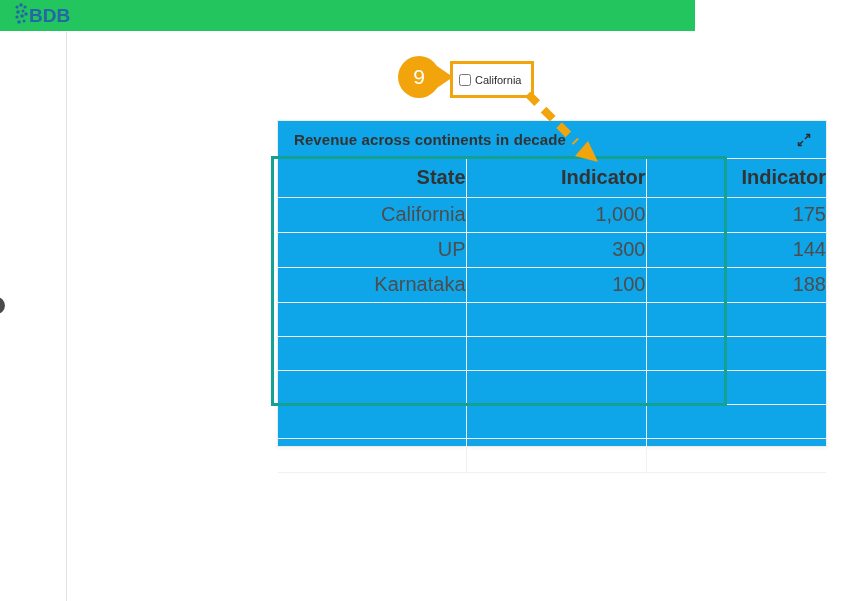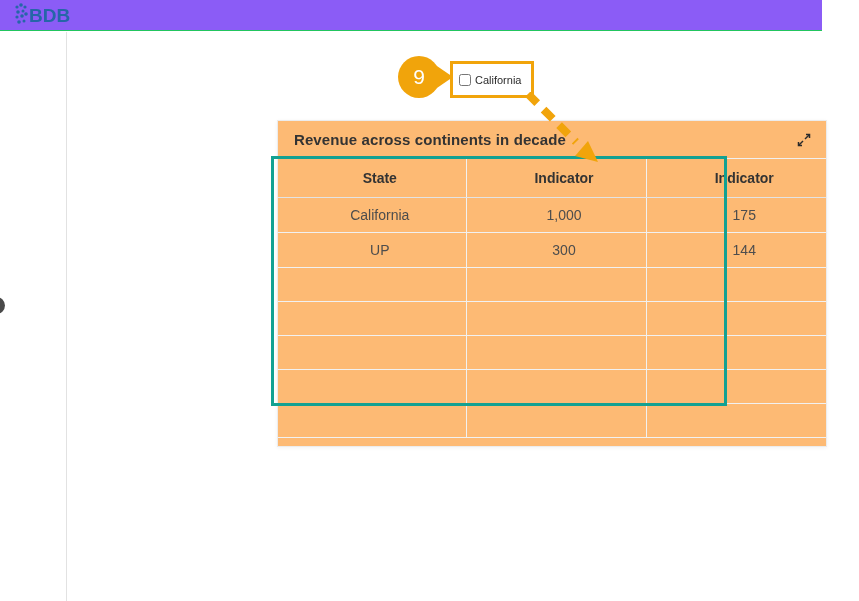--- a/index.html
+++ b/index.html
@@ -7,23 +7,23 @@
     width: 859px; height: 601px;
     background: #ffffff;
     font-family: "Liberation Sans", sans-serif;
     overflow: hidden;
     position: relative;
   }
 
   
   .top-header {
     position: absolute; left: 0; top: 0;
-    width: 822px; height: 31px;
-    background: #8b5cf6;
-    border-bottom: 1px solid #22c55e;
+    width: 695px; height: 31px;
+    background: #22c55e;
+    border-bottom: 3px solid #22c55e;
   }
   .logo {
     position: absolute; left: 14px; top: 2px;
     display: flex; align-items: center;
     cursor: pointer;
   }
 
   
   .sidebar {
     position: absolute; left: 0; top: 32px;
@@ -36,21 +36,21 @@
     width: 17px; height: 17px;
     border-radius: 50%;
     background: #4a4a4a;
     cursor: pointer;
   }
 
   
   .card {
     position: absolute; left: 277px; top: 120px;
     width: 550px; height: 327px;
-    background: #fdba74;
+    background: #0ea5e9;
     border: 1px solid #ececec;
     box-shadow: 0 1px 4px rgba(0,0,0,0.05);
   }
   .card-header {
     height: 38px;
     display: flex; align-items: center;
     padding: 0 12px 0 16px;
     border-bottom: 1px solid #f0f0f0;
   }
   .card-title {
@@ -66,22 +66,22 @@
 
   table.data-grid {
     width: 100%;
     border-collapse: collapse;
     table-layout: fixed;
   }
   table.data-grid col.c1 { width: 188px; }
   table.data-grid col.c2 { width: 180px; }
   table.data-grid th, table.data-grid td {
     padding: 0 0 0 16px;
-    text-align: center;
-    font-size: 14px;
+    text-align: right;
+    font-size: 20px;
     overflow: hidden; white-space: nowrap;
   }
   table.data-grid thead th {
     height: 38px;
     font-weight: 700;
     color: #333333;
     border-bottom: 1px solid #e3e3e3;
     border-right: 1px solid #f1f1f1;
   }
   table.data-grid thead th:last-child { border-right: none; }
@@ -205,20 +205,25 @@
       <tr>
         <td>California</td>
         <td>1,000</td>
         <td>175</td>
       </tr>
       <tr>
         <td>UP</td>
         <td>300</td>
         <td>144</td>
       </tr>
+      <tr>
+        <td>Karnataka</td>
+        <td>100</td>
+        <td>188</td>
+      </tr>
       <tr class="empty">
         <td></td>
           <td></td>
           <td></td>
       </tr>
       <tr class="empty">
         <td></td>
           <td></td>
           <td></td>
       </tr>

